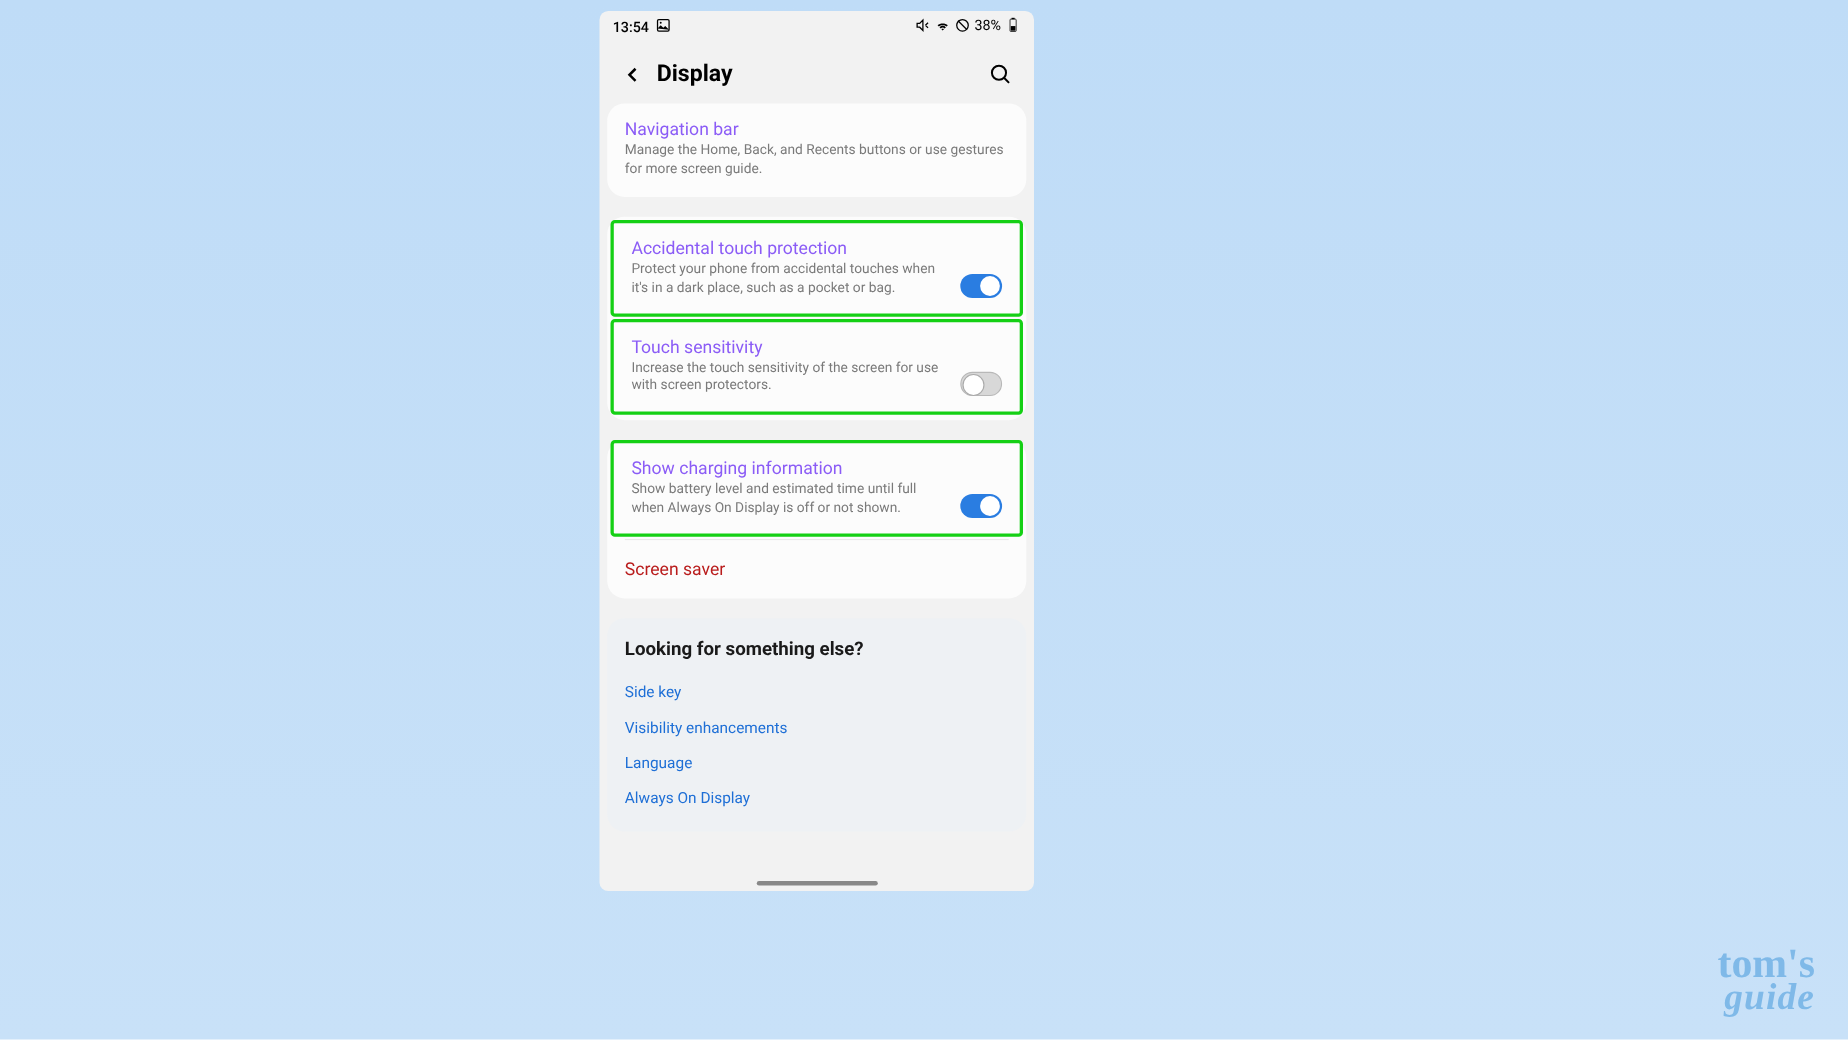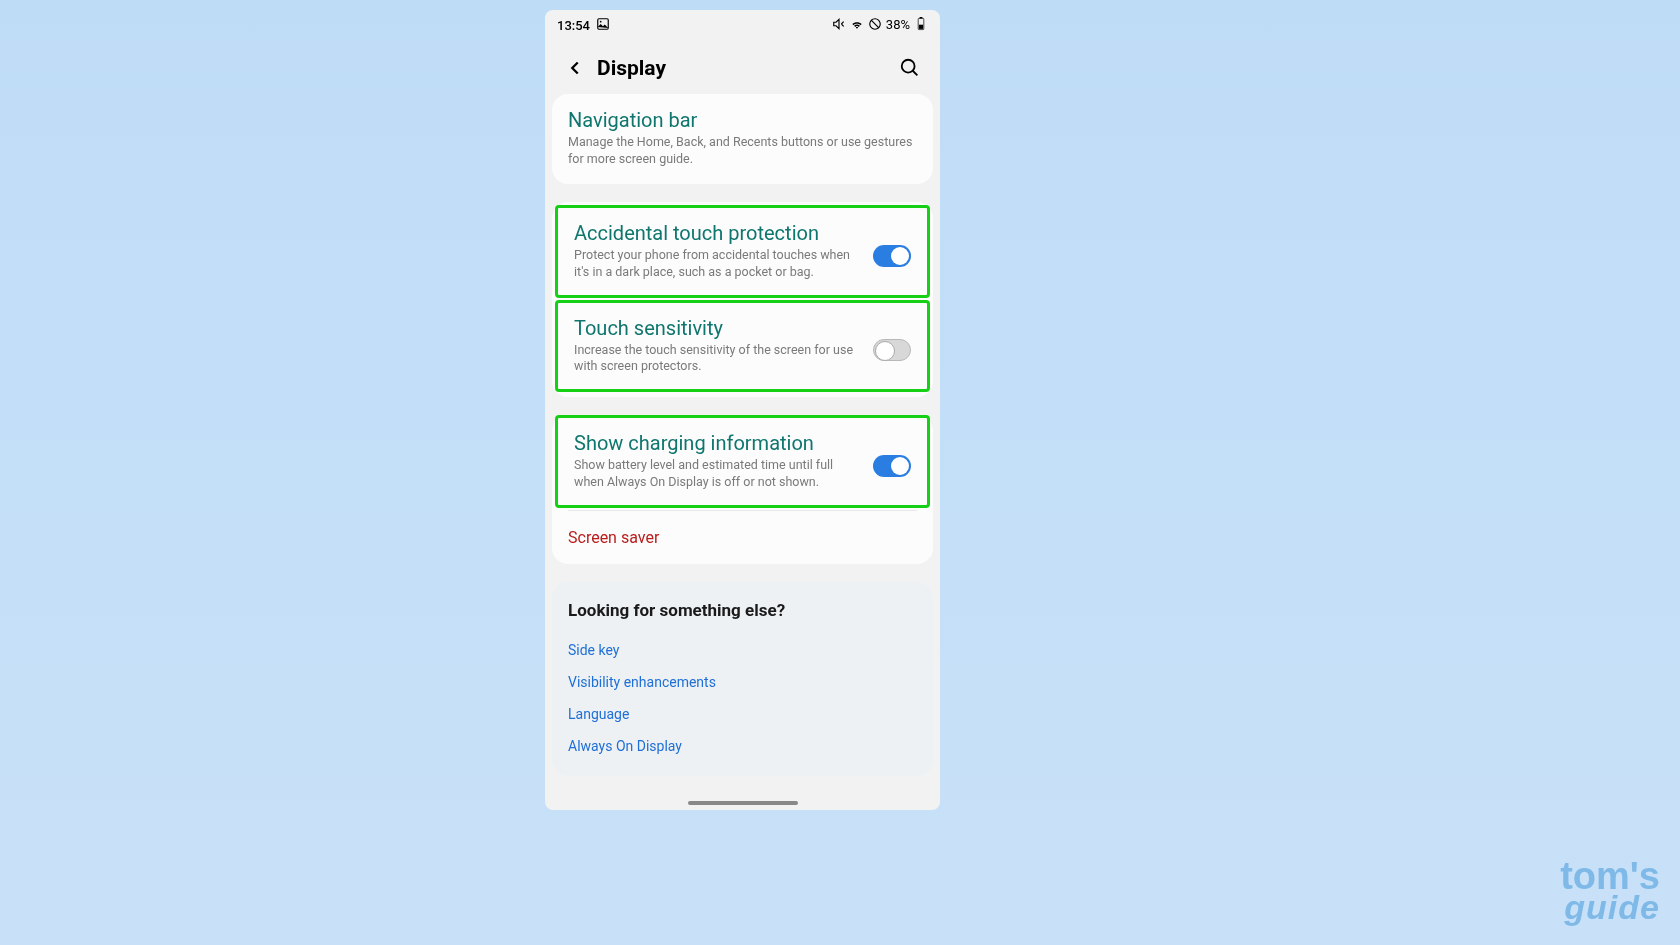--- a/index.html
+++ b/index.html
@@ -63,27 +63,27 @@
     .card {
       background: #fcfcfc;
       margin: 0 3px 18px 3px;
       border-radius: 16px;
       overflow: hidden;
     }
     .card-nav { padding: 14px 16px 16px 16px; }
     .setting-item {
       padding: 13px 16px 14px 16px;
       display: flex;
-      align-items: center;
+      align-items: flex-end;
       justify-content: space-between;
     }
     .setting-text { flex: 1; padding-right: 12px; }
     .setting-title {
-      font-size: 20px;
-      color: #0f766e;
+      font-size: 16px;
+      color: #8b5cf6;
       margin-bottom: 2px;
     }
     .setting-desc {
       font-size: 12.5px;
       color: #7a7a7a;
       line-height: 1.35;
     }
     .toggle {
       width: 38px;
       height: 22px;
@@ -141,24 +141,24 @@
       bottom: 5px;
       left: 50%;
       transform: translateX(-50%);
       width: 110px;
       height: 4px;
       background: #888;
       border-radius: 2px;
     }
     .watermark {
       position: absolute;
-      right: 20px;
+      right: 30px;
       bottom: 22px;
       color: #7fb9e8;
-      font-family: Liberation Sans, sans-serif;
+      font-family: Liberation Serif, serif;
       font-weight: bold;
       text-align: right;
     }
     .watermark .line1 { font-size: 38px; line-height: 0.85; }
     .watermark .line2 { font-size: 34px; font-style: italic; line-height: 0.9; letter-spacing: 1px; }
     .group-card {
       background: #fcfcfc;
       margin: 0 3px 18px 3px;
       border-radius: 16px;
       padding: 3px 0;

